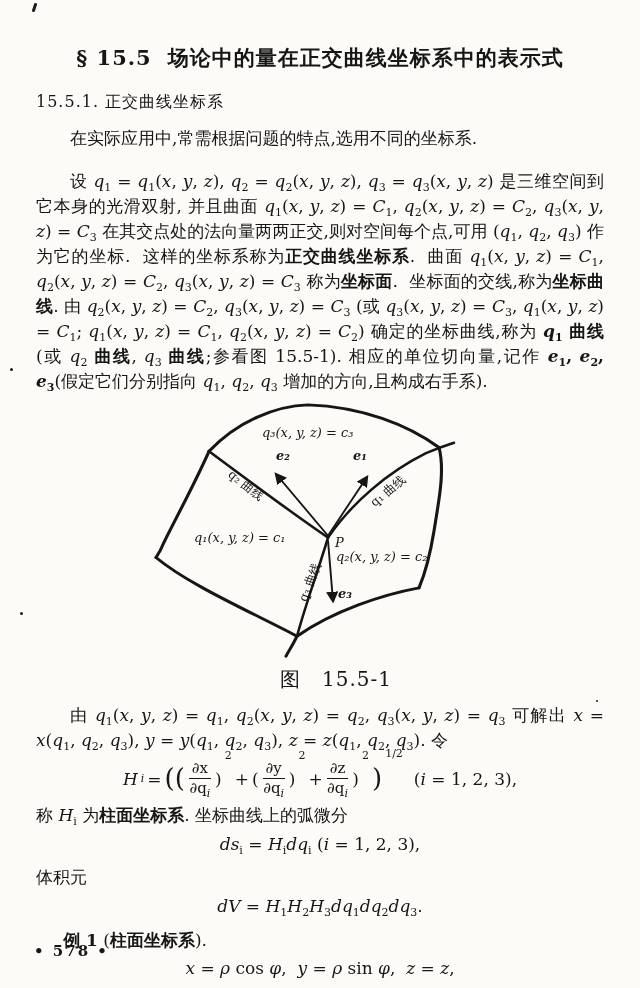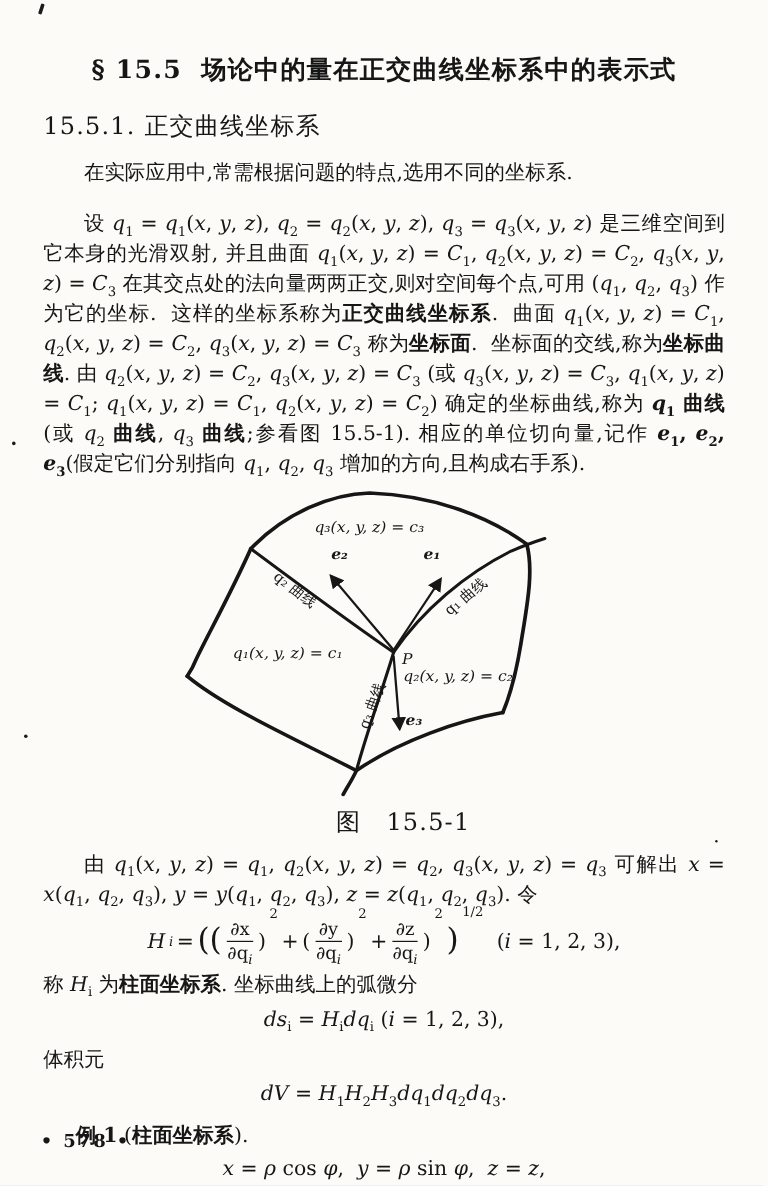--- a/index.html
+++ b/index.html
@@ -4,21 +4,21 @@
 <style>
   html,body{margin:0;padding:0;background:#e8e6e0;}
   .page{
     position:relative; width:640px; height:988px; margin:0 auto;
     background:#fcfbf7; color:#161616; overflow:hidden;
     font-family:"DejaVu Serif","Liberation Serif",serif;
   }
   .content{padding:44px 36px 0 36px;}
   .title-row{display:flex; justify-content:center; align-items:baseline; gap:16px;
     font-weight:bold; font-size:21px; letter-spacing:1px;}
-  .subsection{margin-top:20px; font-size:20px; letter-spacing:1px;}
+  .subsection{margin-top:20px; font-size:16px; letter-spacing:1px;}
   .para{font-size:17px; line-height:25px; text-align:justify;}
   .indent{text-indent:2em;}
   .p1{margin-top:13px;}
   .p2{margin-top:18px;}
   sub{font-size:11px; line-height:0;}
   sup{font-size:11px; line-height:0;}
   b{font-weight:bold;}
   .figure-wrap{width:400px; margin:8px 0 0 100px;}
   .figure-svg text{fill:#161616; font-family:"DejaVu Serif","Liberation Serif",serif;}
   .fig-math{font-size:13px; font-style:italic;}

